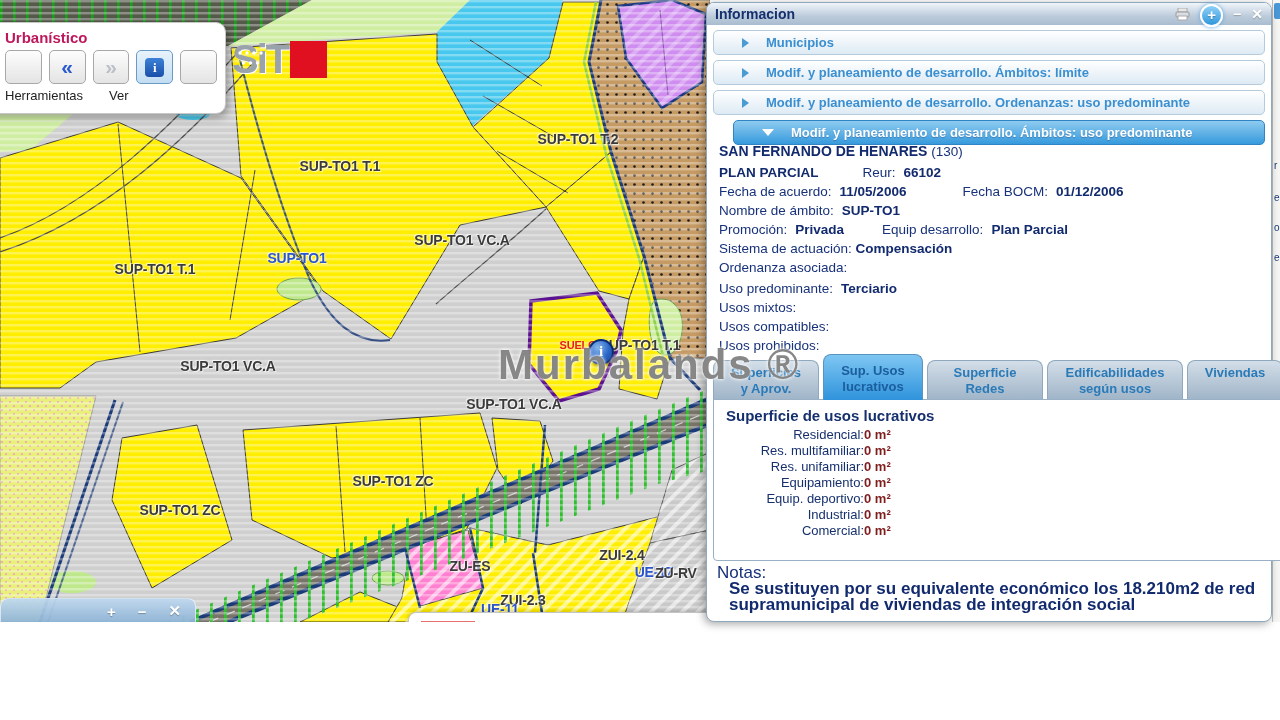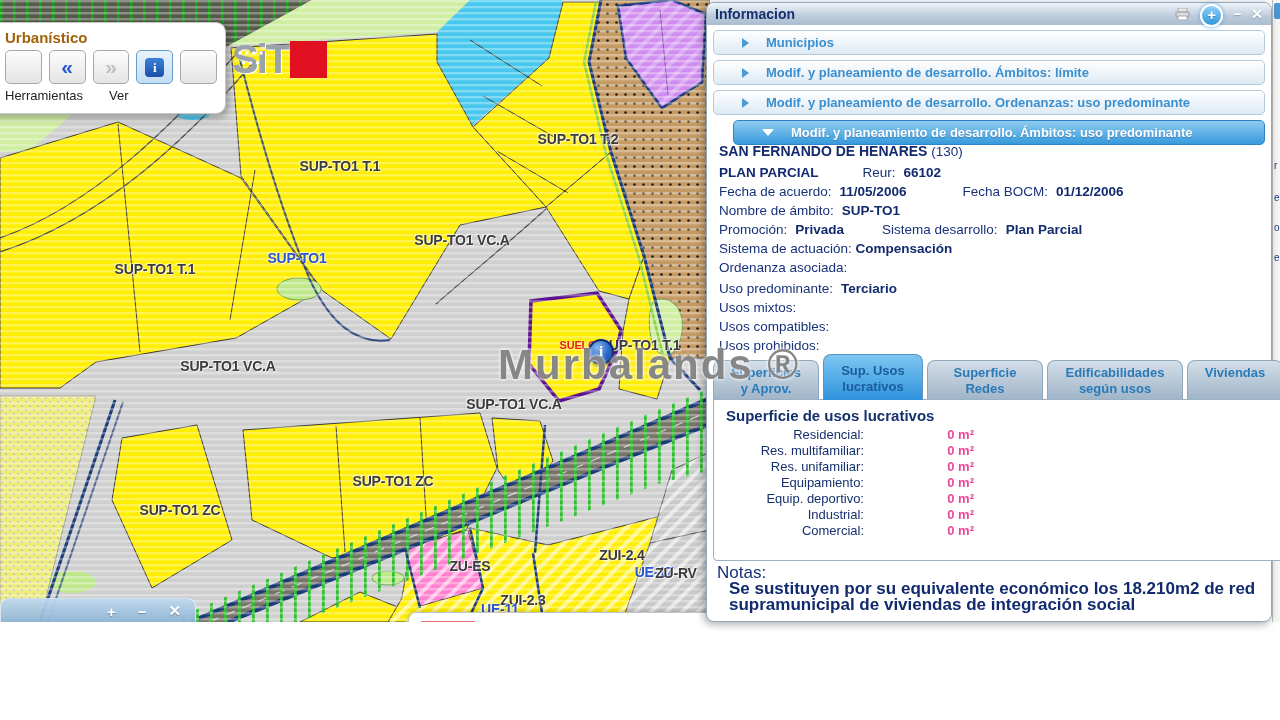--- a/index.html
+++ b/index.html
@@ -14,21 +14,21 @@
   .mlabel.blue{color:#2a55cc;}
   .mlabel.red{color:#e82010;font-size:11px;text-shadow:0 0 2px #fff;}
   
   #marker{position:absolute;left:588px;top:339px;width:26px;height:26px;border-radius:50%;z-index:4;
           background:radial-gradient(circle at 35% 30%,#8ab8ec,#2a66c8 55%,#123e90);
           border:2px solid #0a2a70;box-sizing:border-box;box-shadow:1px 2px 3px rgba(0,0,0,.4);
           color:#fff;font-weight:bold;font-size:15px;text-align:center;line-height:21px;font-family:"Liberation Serif",serif;}
   
   #tpanel{position:absolute;left:-30px;top:22px;width:256px;height:92px;background:#fff;z-index:6;
           border:1px solid #c8c8c8;border-radius:10px;box-shadow:2px 3px 8px rgba(0,0,0,.35);padding:4px 8px 0 34px;box-sizing:border-box;}
-  #tpanel .ttitle{color:#a16207;font-weight:bold;font-size:15px;margin:2px 0 4px 0;}
+  #tpanel .ttitle{color:#be185d;font-weight:bold;font-size:15px;margin:2px 0 4px 0;}
   .btnrow{display:flex;gap:7px;}
   .tbtn{width:37px;height:34px;border:1px solid #a8a8a8;border-radius:5px;box-sizing:border-box;
         background:linear-gradient(#fdfdfd,#e4e4e4);display:flex;align-items:center;justify-content:center;
         font-weight:bold;cursor:pointer;}
   .tbtn.active{background:linear-gradient(#e8f3fc,#c2ddf2);border-color:#6a9ac8;}
   .glyph-back{color:#2a5ad0;font-size:21px;line-height:20px;}
   .glyph-fwd{color:#bcc0c8;font-size:21px;line-height:20px;}
   .ibadge{width:19px;height:19px;border-radius:4px;background:linear-gradient(#3c82d8,#1a4fa8);
           color:#fff;font-size:13px;font-weight:bold;text-align:center;line-height:19px;font-family:"Liberation Serif",serif;}
   .trow2{display:flex;align-items:center;gap:6px;margin-top:4px;font-size:13px;color:#222;}
@@ -81,21 +81,21 @@
   .tabs{position:absolute;left:6px;top:351px;height:46px;display:flex;gap:4px;align-items:flex-end;}
   .tab{height:40px;box-sizing:border-box;border:1px solid #8fa8bd;border-bottom:none;border-radius:8px 8px 0 0;
        background:linear-gradient(#d3dee8,#9fb4c8);color:#2a7ab8;font-weight:bold;font-size:13px;
        text-align:center;line-height:16px;padding-top:4px;cursor:pointer;}
   .tab.active{height:46px;background:linear-gradient(#7ec6f2,#2f93dc);color:#1a5e9e;z-index:2;border-color:#5a92c0;}
   .databox{position:absolute;left:6px;top:396px;width:672px;height:162px;background:#fff;
            border:1px solid #9ab0c4;border-radius:0 4px 4px 4px;box-sizing:border-box;}
   .databox .btitle{font-weight:bold;font-size:15px;color:#16306e;margin:7px 0 3px 12px;}
   .trowx{display:flex;font-size:13px;color:#16306e;line-height:16px;}
   .trowx .tl{width:150px;text-align:right;}
-  .trowx .tv{width:110px;text-align:right;font-weight:bold;color:#ec4899;}
+  .trowx .tv{width:110px;text-align:left;font-weight:bold;color:#7f1d1d;}
   .notes{position:absolute;left:10px;top:562px;width:545px;font-size:17px;color:#17327a;line-height:16px;}
   .notes .ntext{font-weight:bold;margin-left:12px;color:#122a6e;}
   
   #sliver{position:absolute;left:1272px;top:0;width:8px;height:622px;background:#f6f6f4;z-index:5;
           border-left:1px solid #c0c0c0;}
   #sliver .bluetab{position:absolute;left:1px;top:3px;width:7px;height:16px;background:#4a98d8;border-radius:2px;}
   .slet{position:absolute;left:1px;font-size:10px;color:#1a3a7a;}
 </style>
 </head>
 <body>
@@ -332,21 +332,21 @@
           <span class="tri"></span>
           <span class="alabel">Modif. y planeamiento de desarrollo. Ámbitos: uso predominante</span>
         </div>
       </div>
 
     <div class="details">
       <div class="row"><b style="font-size:14px">SAN FERNANDO DE HENARES</b> <span>(130)</span></div>
       <div class="row" style="margin-top:4px"><b>PLAN PARCIAL</b><span class="g1"></span><span>Reur:</span><span class="sp"></span><b>66102</b></div>
       <div class="row"><span>Fecha de acuerdo:</span><span class="sp"></span><b>11/05/2006</b><span class="g2"></span><span>Fecha BOCM:</span><span class="sp"></span><b>01/12/2006</b></div>
       <div class="row"><span>Nombre de ámbito:</span><span class="sp"></span><b>SUP-TO1</b></div>
-      <div class="row"><span>Promoción:</span><span class="sp"></span><b>Privada</b><span class="g3"></span><span>Sistema desarrollo:</span><span class="sp"></span><b>Plan Parcial</b></div>
+      <div class="row"><span>Promoción:</span><span class="sp"></span><b>Privada</b><span class="g3"></span><span>Equip desarrollo:</span><span class="sp"></span><b>Plan Parcial</b></div>
       <div class="row"><span>Sistema de actuación:</span> <b>Compensación</b></div>
       <div class="row"><span>Ordenanza asociada:</span> <b></b></div>
       <div class="row" style="margin-top:4px"><span>Uso predominante:</span><span class="sp"></span><b>Terciario</b></div>
       <div class="row"><span>Usos mixtos:</span></div>
       <div class="row"><span>Usos compatibles:</span></div>
       <div class="row"><span>Usos prohibidos:</span></div>
     </div>
 
     <div class="tabs" id="tabs">
         <div class="tab" style="width: 106px;">

